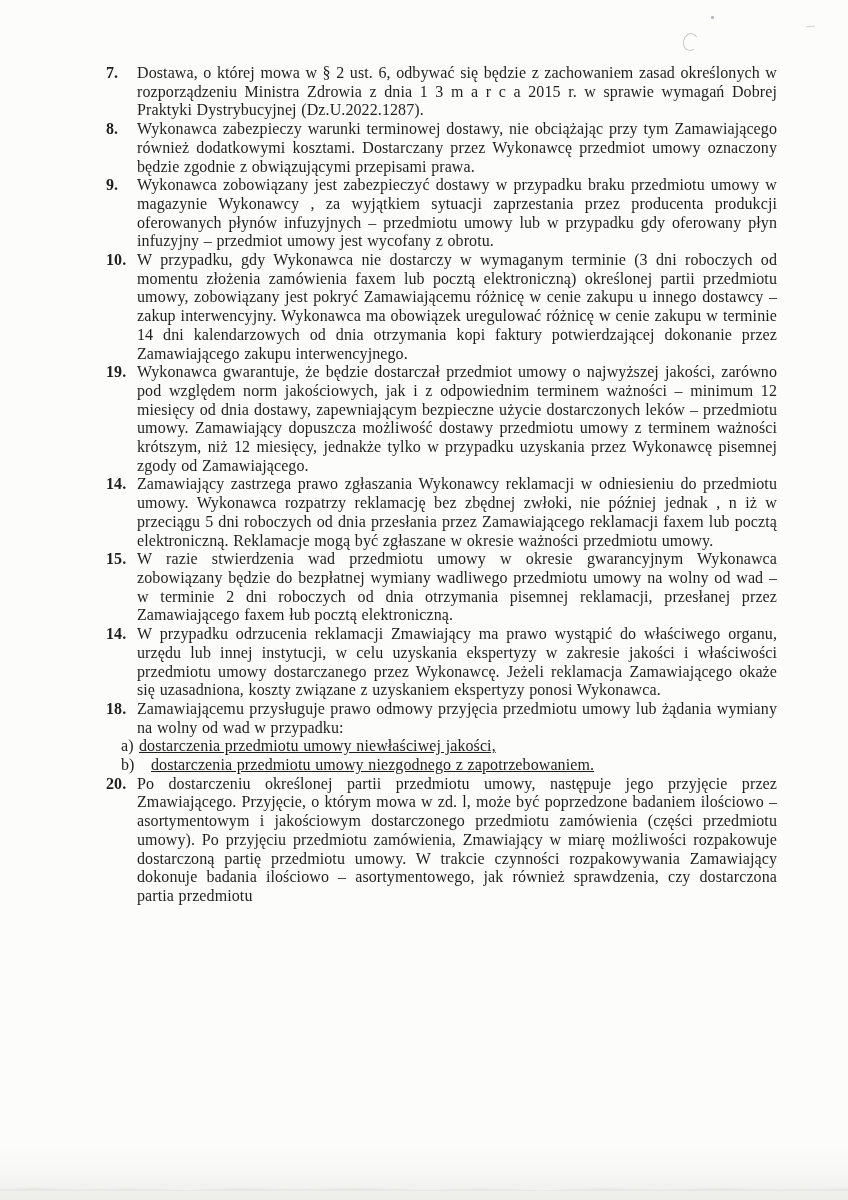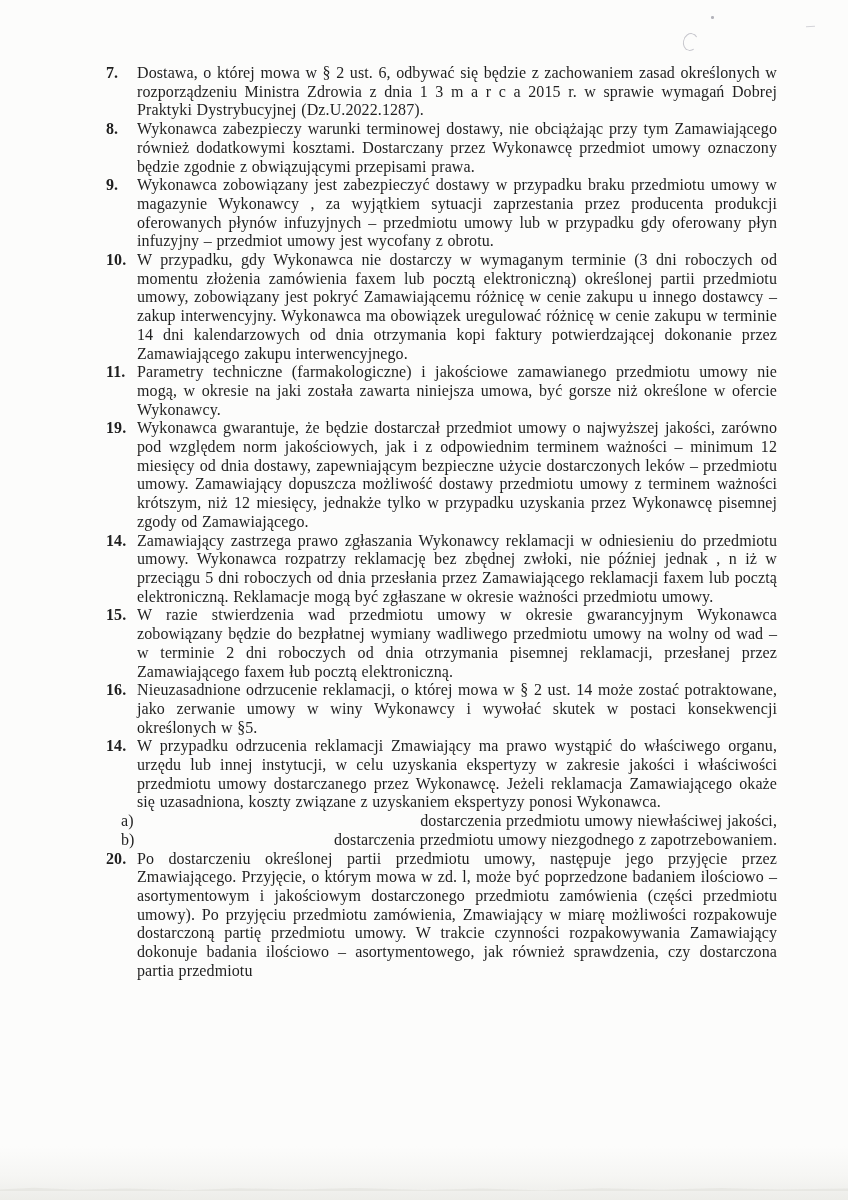--- a/index.html
+++ b/index.html
@@ -29,21 +29,21 @@
   }
   .item .txt {
     flex: 1;
     text-align: justify;
     word-spacing: 0.5px;
   }
   
   .item.sub { padding-left: 15px; }
   .item.sub .num { flex: 0 0 18px; font-weight: 400; }
   .item.sub.sub-b .num { flex: 0 0 30px; }
-  .item.sub .txt { text-align: right; }
+  .item.sub .txt { text-align: left; text-decoration: underline; }
 
   
   .c-mark {
     position: absolute;
     top: 33px; left: 683px;
     width: 13px; height: 16px;
     border: 1.3px solid #c7c7cd;
     border-right-color: transparent;
     border-radius: 50%;
     transform: rotate(14deg);
@@ -107,51 +107,47 @@
     <div class="item">
       <span class="num">9.</span>
       <span class="txt">Wykonawca zobowiązany jest zabezpieczyć dostawy w przypadku braku przedmiotu umowy w magazynie Wykonawcy , za wyjątkiem sytuacji zaprzestania przez producenta produkcji oferowanych płynów infuzyjnych – przedmiotu umowy lub w przypadku gdy oferowany płyn infuzyjny – przedmiot umowy jest wycofany z obrotu.</span>
     </div>
 
     <div class="item">
       <span class="num">10.</span>
       <span class="txt">W przypadku, gdy Wykonawca nie dostarczy w wymaganym terminie (3 dni roboczych od momentu złożenia zamówienia faxem lub pocztą elektroniczną) określonej partii przedmiotu umowy, zobowiązany jest pokryć Zamawiającemu różnicę w cenie zakupu u innego dostawcy – zakup interwencyjny. Wykonawca ma obowiązek uregulować różnicę w cenie zakupu w terminie 14 dni kalendarzowych od dnia otrzymania kopi faktury potwierdzającej dokonanie przez Zamawiającego zakupu interwencyjnego.</span>
     </div>
 
-    <div class="item">
-      <span class="num">11.</span>
-      <span class="txt">Parametry techniczne (farmakologiczne) i jakościowe zamawianego przedmiotu umowy nie mogą, w okresie na jaki została zawarta niniejsza umowa, być gorsze niż określone w ofercie Wykonawcy.</span>
-    </div>
 
     <div class="item">
       <span class="num">19.</span>
       <span class="txt">Wykonawca gwarantuje, że będzie dostarczał przedmiot umowy o najwyższej jakości, zarówno pod względem norm jakościowych, jak i z odpowiednim terminem ważności – minimum 12 miesięcy od dnia dostawy, zapewniającym bezpieczne użycie dostarczonych leków – przedmiotu umowy. Zamawiający dopuszcza możliwość dostawy przedmiotu umowy z terminem ważności krótszym, niż 12 miesięcy, jednakże tylko w przypadku uzyskania przez Wykonawcę pisemnej zgody od Zamawiającego.</span>
     </div>
 
 
     <div class="item">
       <span class="num">14.</span>
       <span class="txt">Zamawiający zastrzega prawo zgłaszania Wykonawcy reklamacji w odniesieniu do przedmiotu umowy. Wykonawca rozpatrzy reklamację bez zbędnej zwłoki, nie później jednak , n iż w przeciągu 5 dni roboczych od dnia przesłania przez Zamawiającego reklamacji faxem lub pocztą elektroniczną. Reklamacje mogą być zgłaszane w okresie ważności przedmiotu umowy.</span>
     </div>
 
     <div class="item">
       <span class="num">15.</span>
       <span class="txt">W razie stwierdzenia wad przedmiotu umowy w okresie gwarancyjnym Wykonawca zobowiązany będzie do bezpłatnej wymiany wadliwego przedmiotu umowy na wolny od wad – w terminie 2 dni roboczych od dnia otrzymania pisemnej reklamacji, przesłanej przez Zamawiającego faxem łub pocztą elektroniczną.</span>
     </div>
 
-    <div class="item">
-      <span class="num">16.</span>
-      <span class="txt">Nieuzasadnione odrzucenie reklamacji, o której mowa w § 2 ust. 14 może zostać potraktowane, jako zerwanie umowy w winy Wykonawcy i wywołać skutek w postaci konsekwencji określonych w §5.</span>
-    </div>
 
     <div class="item">
       <span class="num">14.</span>
       <span class="txt">W przypadku odrzucenia reklamacji Zmawiający ma prawo wystąpić do właściwego organu, urzędu lub innej instytucji, w celu uzyskania ekspertyzy w zakresie jakości i właściwości przedmiotu umowy dostarczanego przez Wykonawcę. Jeżeli reklamacja Zamawiającego okaże się uzasadniona, koszty związane z uzyskaniem ekspertyzy ponosi Wykonawca.</span>
     </div>
 
+    <div class="item">
+      <span class="num">18.</span>
+      <span class="txt">Zamawiającemu przysługuje prawo odmowy przyjęcia przedmiotu umowy lub żądania wymiany na wolny od wad w przypadku:</span>
+    </div>
 
     <div class="item sub sub-a">
       <span class="num">a)</span>
       <span class="txt">dostarczenia przedmiotu umowy niewłaściwej jakości,</span>
     </div>
 
     <div class="item sub sub-b">
       <span class="num">b)</span>
       <span class="txt">dostarczenia przedmiotu umowy niezgodnego z zapotrzebowaniem.</span>
     </div>

